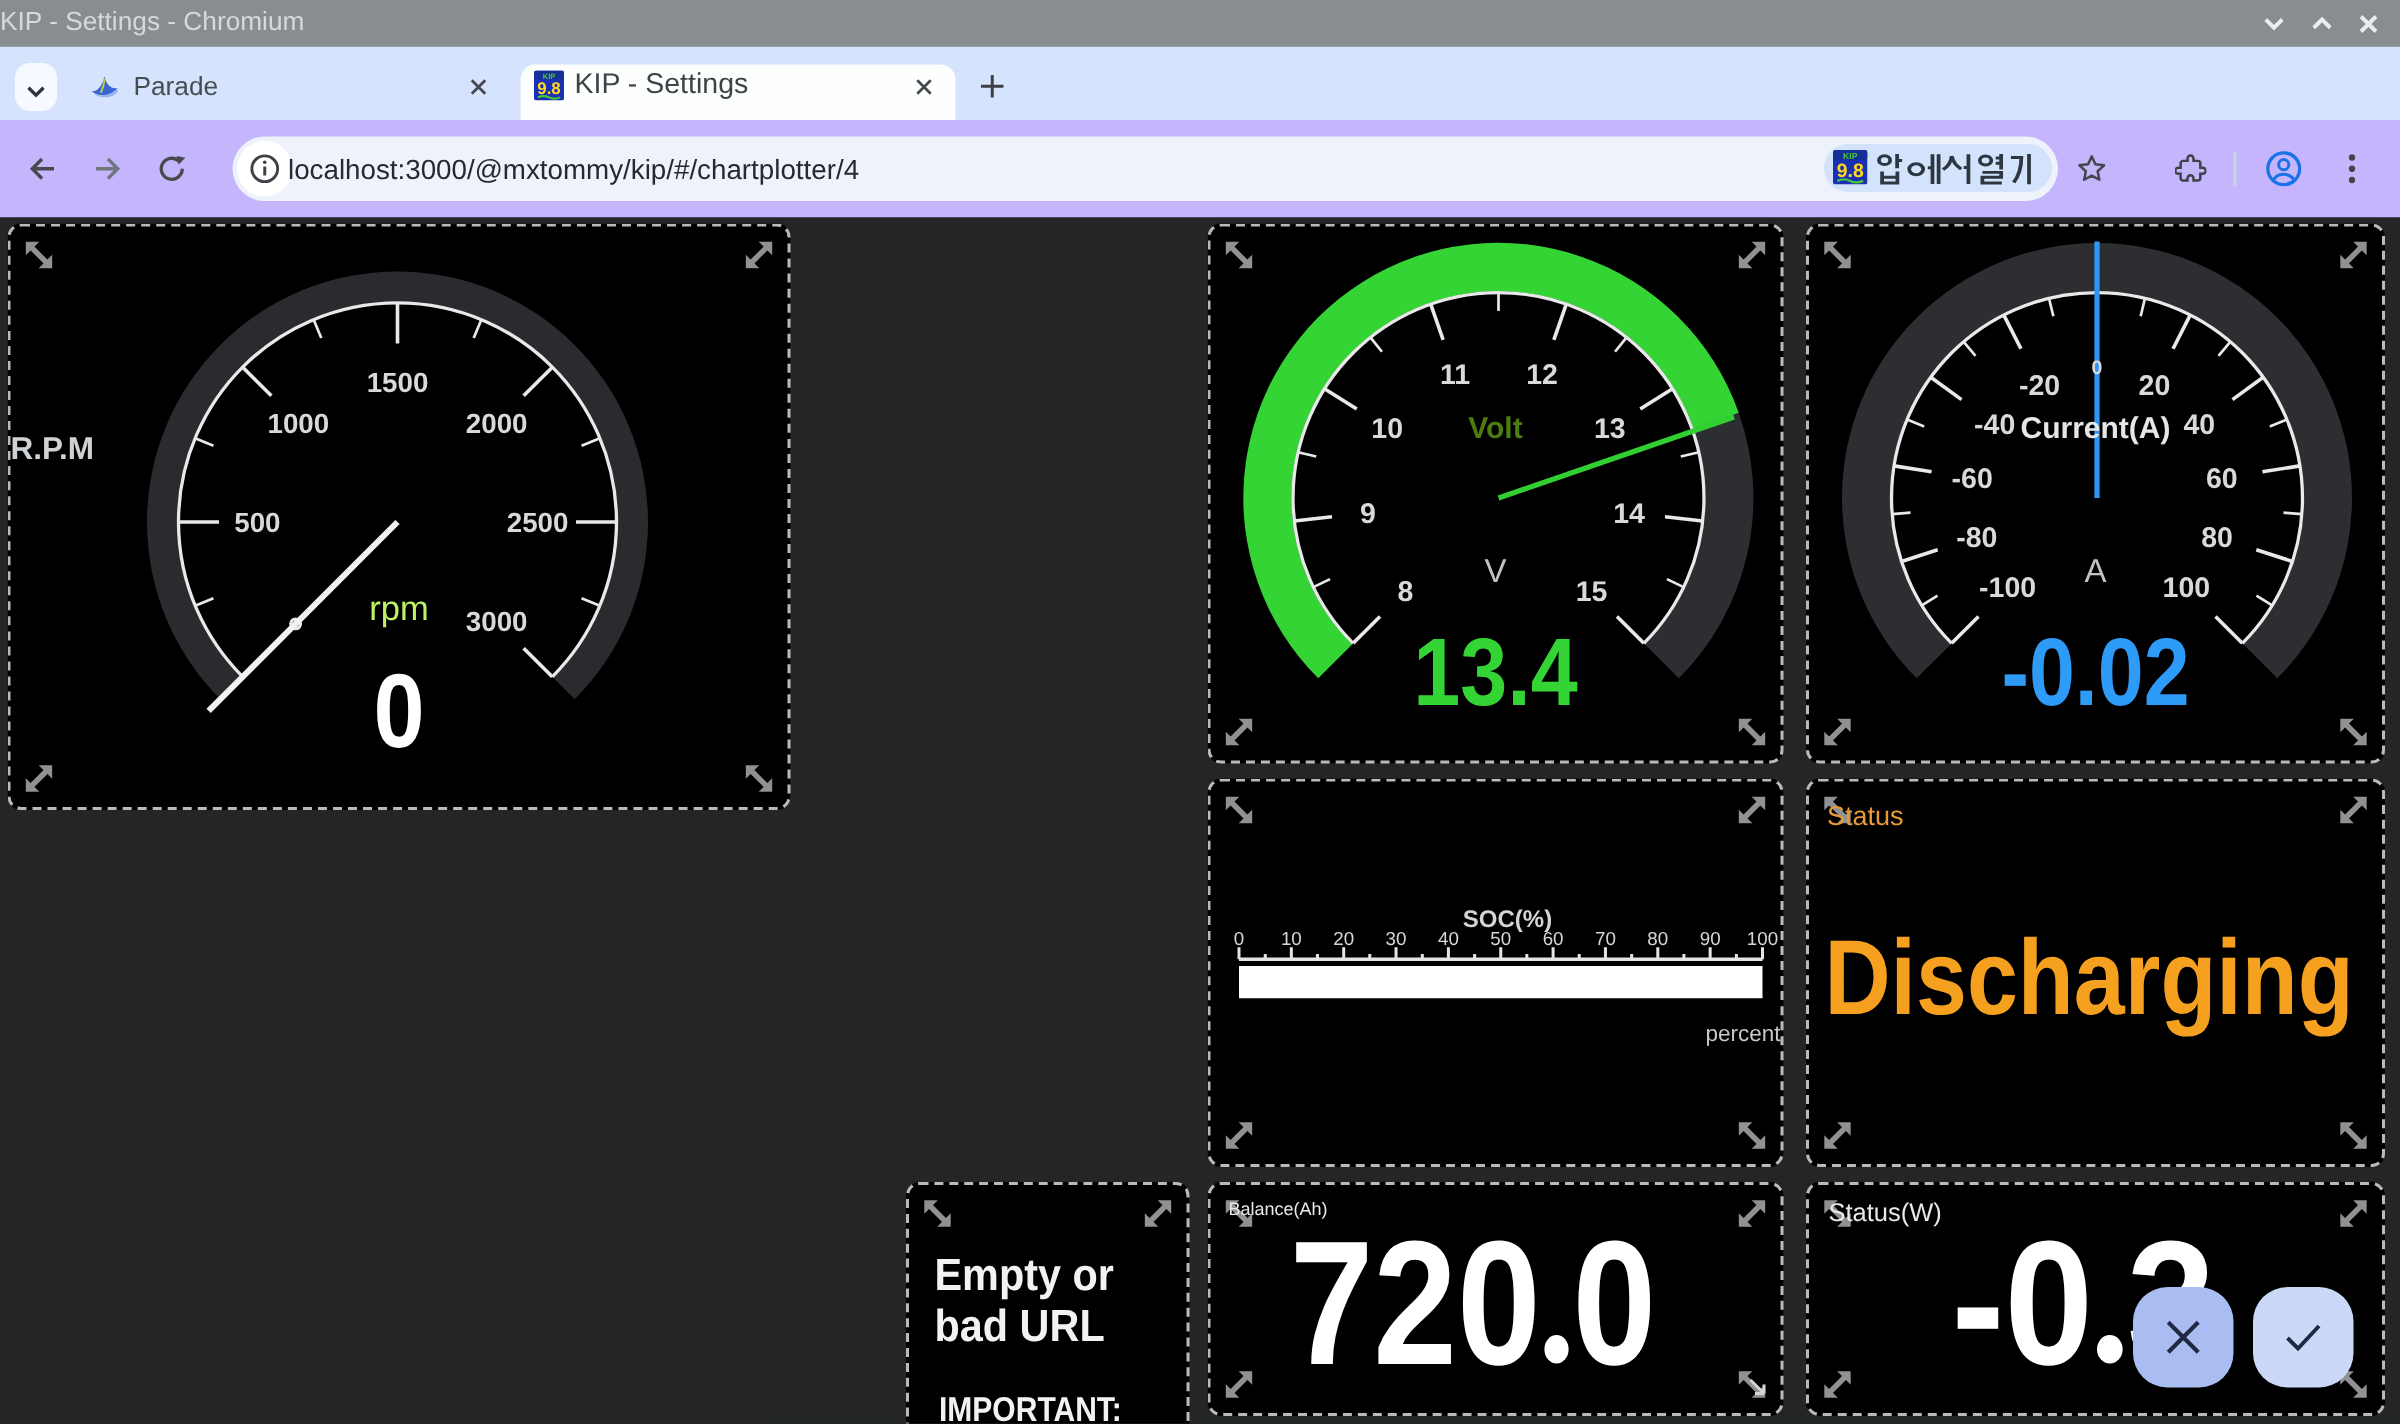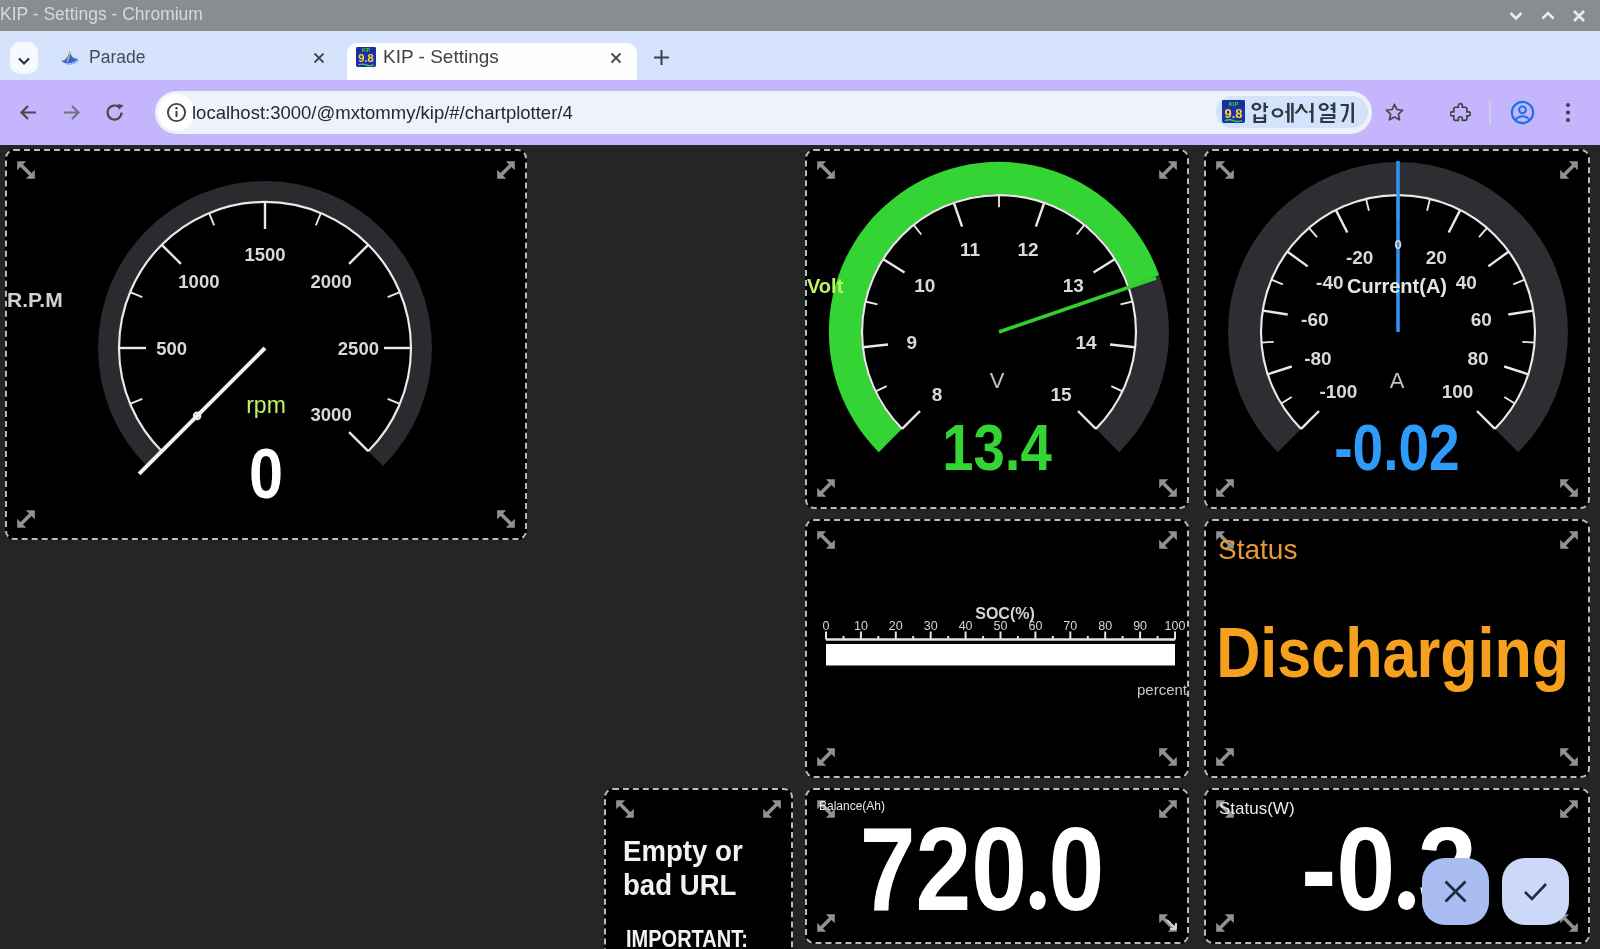--- a/index.html
+++ b/index.html
@@ -231,21 +231,21 @@
         <text x="132.0" y="252.6" font-size="19" font-weight="bold" fill="#d9d9d9" text-anchor="middle" font-family="Liberation Sans, sans-serif">8</text>
         <text x="106.9" y="200.5" font-size="19" font-weight="bold" fill="#d9d9d9" text-anchor="middle" font-family="Liberation Sans, sans-serif">9</text>
         <text x="119.8" y="144.0" font-size="19" font-weight="bold" fill="#d9d9d9" text-anchor="middle" font-family="Liberation Sans, sans-serif">10</text>
         <text x="165.0" y="107.9" font-size="19" font-weight="bold" fill="#d9d9d9" text-anchor="middle" font-family="Liberation Sans, sans-serif">11</text>
         <text x="223.0" y="107.9" font-size="19" font-weight="bold" fill="#d9d9d9" text-anchor="middle" font-family="Liberation Sans, sans-serif">12</text>
         <text x="268.2" y="144.0" font-size="19" font-weight="bold" fill="#d9d9d9" text-anchor="middle" font-family="Liberation Sans, sans-serif">13</text>
         <text x="281.1" y="200.5" font-size="19" font-weight="bold" fill="#d9d9d9" text-anchor="middle" font-family="Liberation Sans, sans-serif">14</text>
         <text x="256.0" y="252.6" font-size="19" font-weight="bold" fill="#d9d9d9" text-anchor="middle" font-family="Liberation Sans, sans-serif">15</text>
         <line x1="194.0" y1="184.0" x2="351.0" y2="130.0" stroke="#32cf32" stroke-width="3.5"></line>
       </svg>
-      <div class="vtx" style="left:0;right:0;top:124px;text-align:left;font-size:20px;font-weight:bold;color:#bef264">Volt</div>
+      <div class="vtx" style="left:0;right:0;top:124px;text-align:center;font-size:20px;font-weight:bold;color:#4d7c0f">Volt</div>
       <div class="vtx" style="left:0;right:0;top:217px;text-align:center;font-size:22px;color:#c0c3c6">V</div>
       <div class="vtx" style="left:0;right:0;top:260px;text-align:center;font-size:64px;font-weight:bold;color:#35d435;transform:scaleX(0.88)">13.4</div>
     </div>
 <div class="widget" style="left:1204px;top:4px;width:386px;height:360px">
       <svg class="ar" width="24" height="24" viewBox="0 0 24 24" style="left:7px;top:7px">
         <g transform="">
           <polygon points="3.2,3.2 12.2,3.2 3.2,12.2" fill="#8f9193"></polygon>
           <line x1="6" y1="6" x2="18" y2="18" stroke="#8f9193" stroke-width="3.6"></line>
           <polygon points="20.8,20.8 11.8,20.8 20.8,11.8" fill="#8f9193"></polygon>
         </g>
@@ -402,21 +402,21 @@
           <polygon points="20.8,20.8 11.8,20.8 20.8,11.8" fill="#8f9193"></polygon>
         </g>
       </svg>
       <svg class="ar" width="24" height="24" viewBox="0 0 24 24" style="right:7px;bottom:7px">
         <g transform="rotate(180,12,12)">
           <polygon points="3.2,3.2 12.2,3.2 3.2,12.2" fill="#8f9193"></polygon>
           <line x1="6" y1="6" x2="18" y2="18" stroke="#8f9193" stroke-width="3.6"></line>
           <polygon points="20.8,20.8 11.8,20.8 20.8,11.8" fill="#8f9193"></polygon>
         </g>
       </svg>
-      <div class="vtx" style="left:12px;top:13px;font-size:28px;color:#e59a36">Status</div>
+      <div class="vtx" style="left:12px;top:13px;font-size:18px;color:#e59a36">Status</div>
       <div class="vtx" style="left:-150px;right:-150px;top:91px;text-align:center;font-size:71px;font-weight:bold;color:#f5a01e;transform:scaleX(0.86) translateX(-5px)">Discharging</div>
     </div>
 <div class="widget" style="left:604px;top:643px;width:189px;height:200px">
       <svg class="ar" width="24" height="24" viewBox="0 0 24 24" style="left:7px;top:7px">
         <g transform="">
           <polygon points="3.2,3.2 12.2,3.2 3.2,12.2" fill="#8f9193"></polygon>
           <line x1="6" y1="6" x2="18" y2="18" stroke="#8f9193" stroke-width="3.6"></line>
           <polygon points="20.8,20.8 11.8,20.8 20.8,11.8" fill="#8f9193"></polygon>
         </g>
       </svg>

